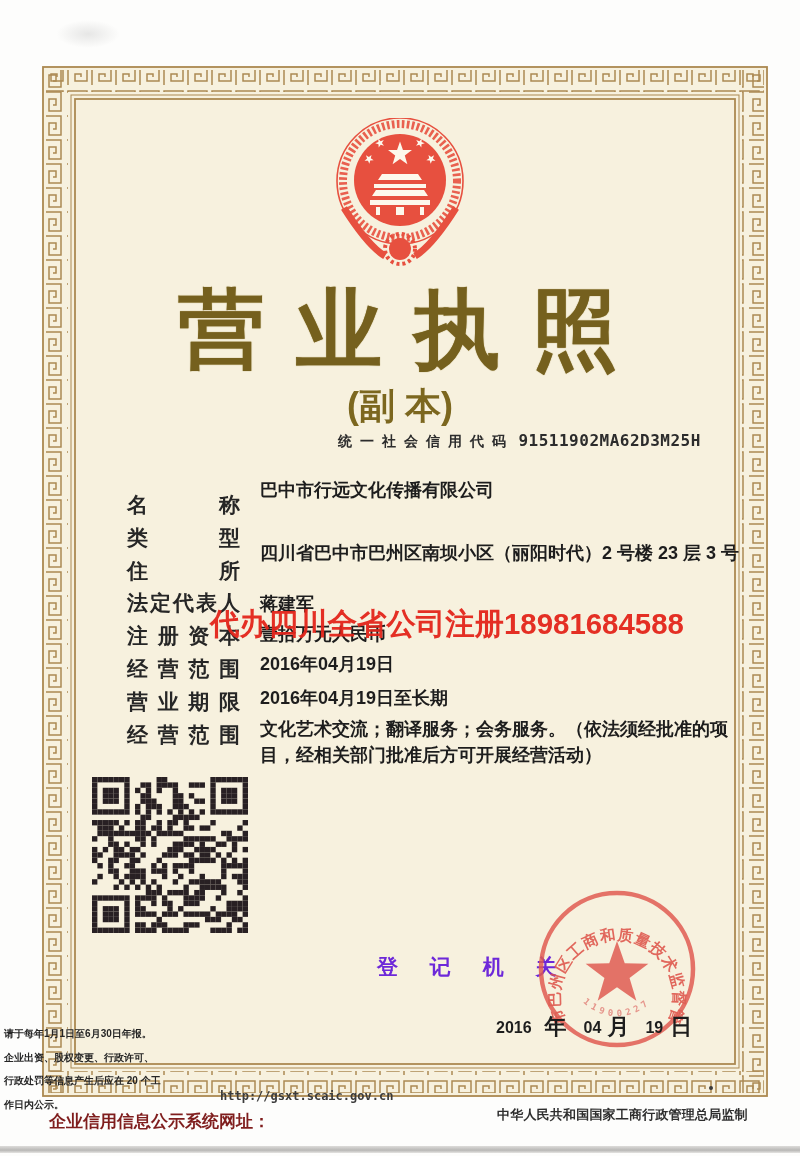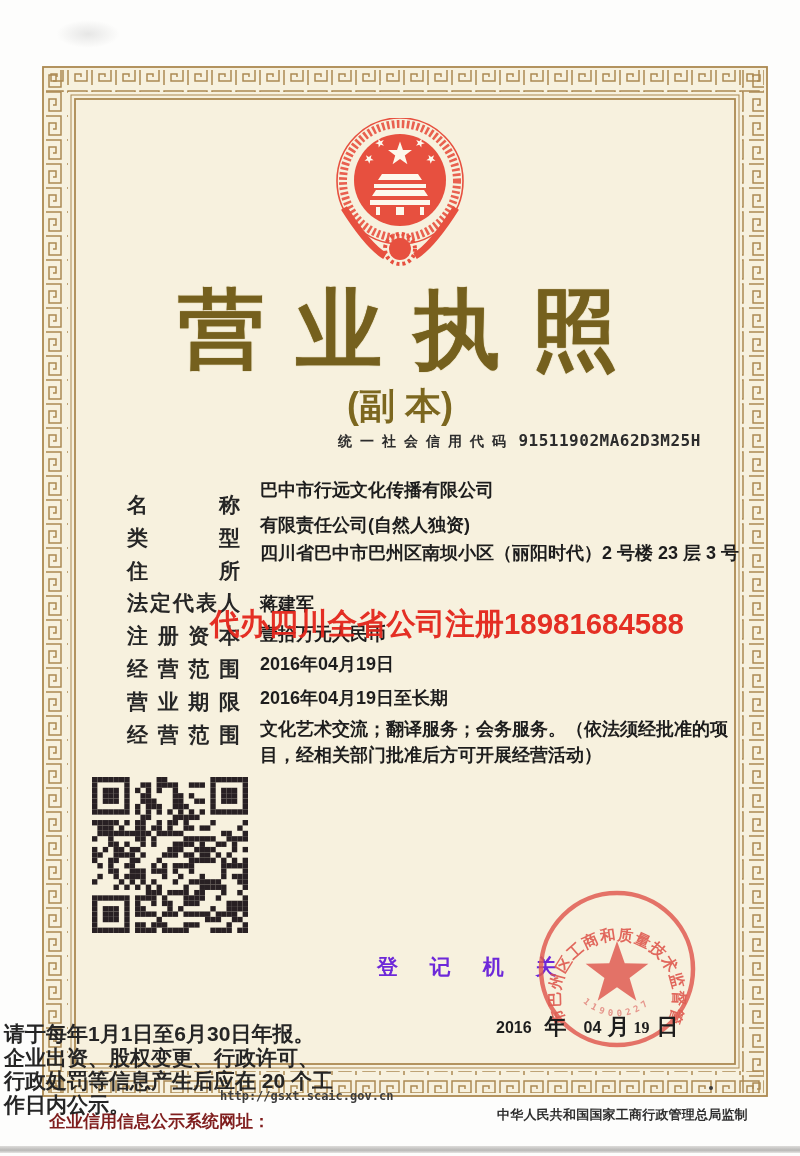--- a/index.html
+++ b/index.html
@@ -22,23 +22,23 @@
   
   .watermark{left:210px;top:604px;width:460px;font-size:30px;font-weight:700;color:#e3251b;white-space:nowrap;transform:scaleX(0.98);transform-origin:left;opacity:0.95;z-index:6;}
   
   #qr{left:92px;top:777px;width:156px;height:156px;}
   
   .authority{left:377px;top:953px;font-size:21px;font-weight:700;color:#6d28d9;letter-spacing:13px;white-space:nowrap;}
   #seal{left:532px;top:884px;opacity:0.93;z-index:7;}
   .date-row{left:496px;top:1012px;display:flex;align-items:flex-start;color:#1d1d1d;z-index:8;}
   .date-num{font-size:16px;font-weight:700;margin-top:7px;}
   .date-unit{font-size:22px;font-weight:700;}
-  .ml14{margin-left:13px;} .ml16{margin-left:17px;} .ml6{margin-left:6px;} .ml18{margin-left:4px;font-family:Liberation Serif, serif;} .ml8{margin-left:7px;}
-  
-  .notice{left:4px;top:1022px;width:350px;font-size:21px;font-weight:700;color:#252525;line-height:23.5px;white-space:pre-line;z-index:9;}
+  .ml14{margin-left:13px;} .ml16{margin-left:17px;} .ml6{margin-left:6px;} .ml18{margin-left:16px;} .ml8{margin-left:7px;}
+  
+  .notice{left:4px;top:1022px;width:350px;font-size:10px;font-weight:700;color:#252525;line-height:23.5px;white-space:pre-line;z-index:9;}
   .site-url{left:220px;top:1089px;font-family:"DejaVu Sans Mono","Liberation Mono",monospace;font-size:12px;font-weight:700;color:#3b3b3b;z-index:9;}
   .site-label{left:49px;top:1110px;font-size:17px;font-weight:600;color:#7f1d1d;}
   .issuer{left:497px;top:1106px;font-size:13px;font-weight:700;color:#2e2e2e;letter-spacing:0.2px;}
   .scan-edge{left:0;top:1146px;width:800px;height:7px;background:linear-gradient(#dddcda,#b9b8b6 60%,#e5e4e2);}
   .smudge{left:56px;top:20px;width:64px;height:28px;background:radial-gradient(rgba(150,150,150,0.22),rgba(150,150,150,0) 70%);}
   .speck{left:709px;top:1086px;width:4px;height:4px;background:#3a3a3a;border-radius:50%;}
 </style>
 </head>
 <body>
 
@@ -98,21 +98,20 @@
   <div class="abs title">营 业 执 照</div>
   <div class="abs code-line">
     <span class="code-label">统一社会信用代码</span>
     <span class="code-value">91511902MA62D3M25H</span>
   </div>
 
   <div class="abs flabel" style="top:491px">名称</div>
   <div class="abs fvalue" style="top:477px">巴中市行远文化传播有限公司</div>
 
   <div class="abs flabel" style="top:524px">类型</div>
-  <div class="abs fvalue" style="top:512px">有限责任公司(自然人独资)</div>
 
   <div class="abs flabel" style="top:557px">住所</div>
   <div class="abs fvalue" style="top:540px;width:500px">四川省巴中市巴州区南坝小区（丽阳时代）2 号楼 23 层 3 号</div>
 
   <div class="abs flabel" style="top:589px">法定代表人</div>
   <div class="abs fvalue" style="top:591px">蒋建军</div>
 
   <div class="abs flabel" style="top:622px">注册资本</div>
   <div class="abs fvalue" style="top:621px">壹拾万元人民币</div>
 

